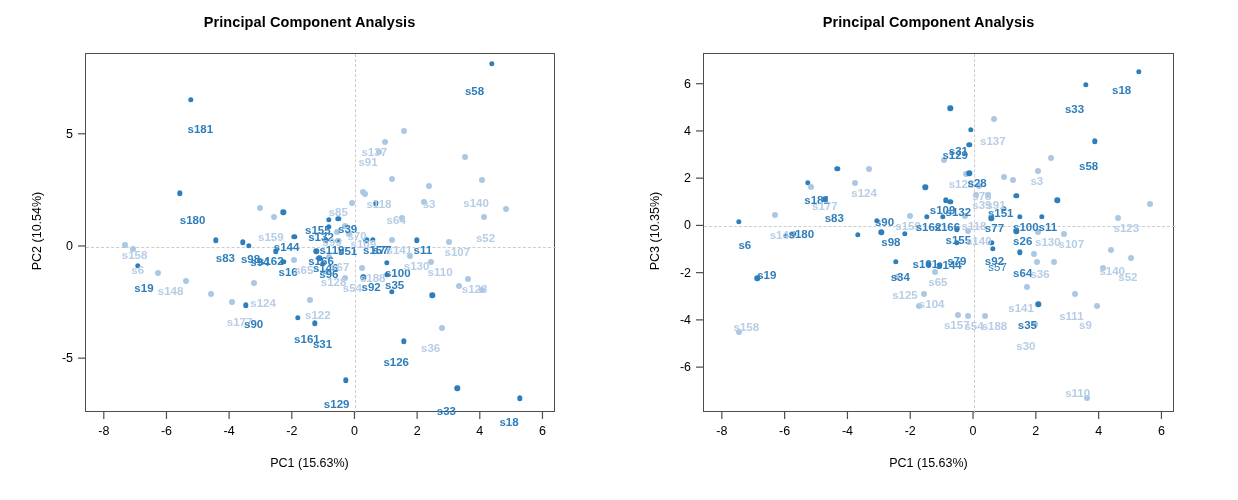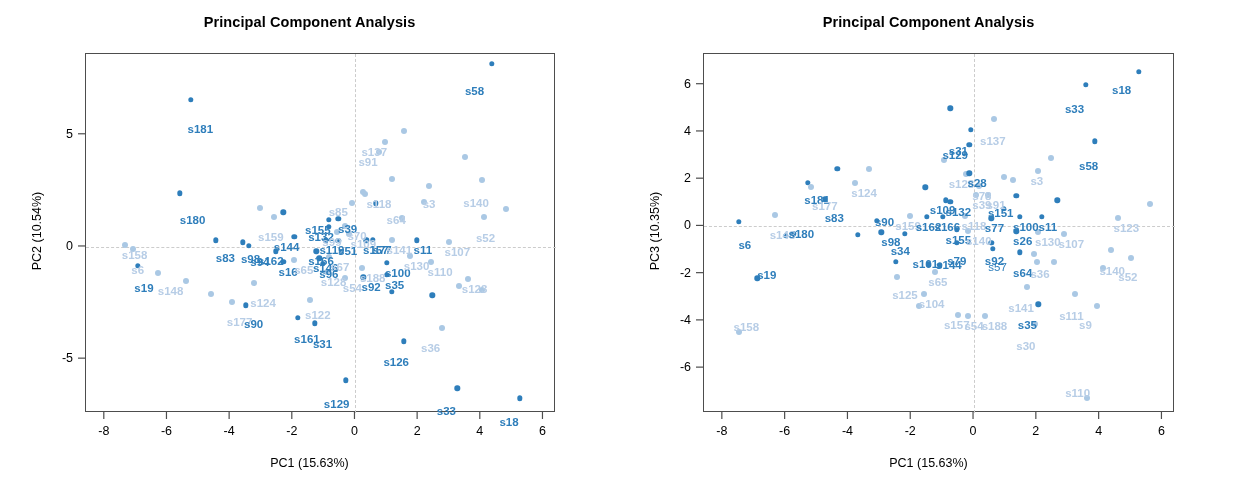--- a/index.html
+++ b/index.html
@@ -390,21 +390,21 @@
         <div class="lbl" style="left: 78.5px; top: 182.234px; color: rgb(183, 205, 230); font-weight: bold;">s148</div>
         <div class="lbl" style="left: 97.34px; top: 181.053px; color: rgb(46, 126, 187); font-weight: bold;">s180</div>
         <div class="lbl" style="left: 254.34px; top: 186.957px; color: rgb(46, 126, 187); font-weight: bold;">s155</div>
         <div class="lbl" style="left: 274.75px; top: 188.138px; color: rgb(183, 205, 230); font-weight: bold;">s140</div>
         <div class="lbl" style="left: 318.71px; top: 188.138px; color: rgb(46, 126, 187); font-weight: bold;">s26</div>
         <div class="lbl" style="left: 343.83px; top: 189.319px; color: rgb(183, 205, 230); font-weight: bold;">s130</div>
         <div class="lbl" style="left: 367.38px; top: 190.5px; color: rgb(183, 205, 230); font-weight: bold;">s107</div>
         <div class="lbl" style="left: 252.77px; top: 208.214px; color: rgb(46, 126, 187); font-weight: bold;">s79</div>
         <div class="lbl" style="left: 290.45px; top: 208.214px; color: rgb(46, 126, 187); font-weight: bold;">s92</div>
         <div class="lbl" style="left: 293.59px; top: 214.118px; color: rgb(46, 126, 187); font-weight: normal;">s57</div>
-        <div class="lbl" style="left: 196.25px; top: 198px; color: rgb(46, 126, 187); font-weight: bold;">s34</div>
+        <div class="lbl" style="left: 196.25px; top: 224px; color: rgb(46, 126, 187); font-weight: bold;">s34</div>
         <div class="lbl" style="left: 221.37px; top: 210.576px; color: rgb(46, 126, 187); font-weight: bold;">s161</div>
         <div class="lbl" style="left: 244.92px; top: 211.757px; color: rgb(46, 126, 187); font-weight: bold;">s144</div>
         <div class="lbl" style="left: 233.93px; top: 229.47px; color: rgb(183, 205, 230); font-weight: bold;">s65</div>
         <div class="lbl" style="left: 200.96px; top: 242.461px; color: rgb(183, 205, 230); font-weight: bold;">s125</div>
         <div class="lbl" style="left: 227.65px; top: 250.727px; color: rgb(183, 205, 230); font-weight: bold;">s104</div>
         <div class="lbl" style="left: 318.71px; top: 220.023px; color: rgb(46, 126, 187); font-weight: bold;">s64</div>
         <div class="lbl" style="left: 335.98px; top: 221.204px; color: rgb(183, 205, 230); font-weight: bold;">s36</div>
         <div class="lbl" style="left: 423.9px; top: 223.566px; color: rgb(183, 205, 230); font-weight: bold;">s52</div>
         <div class="lbl" style="left: 408.2px; top: 217.661px; color: rgb(183, 205, 230); font-weight: bold;">s140</div>
         <div class="lbl" style="left: 317.14px; top: 255.451px; color: rgb(183, 205, 230); font-weight: bold;">s141</div>

